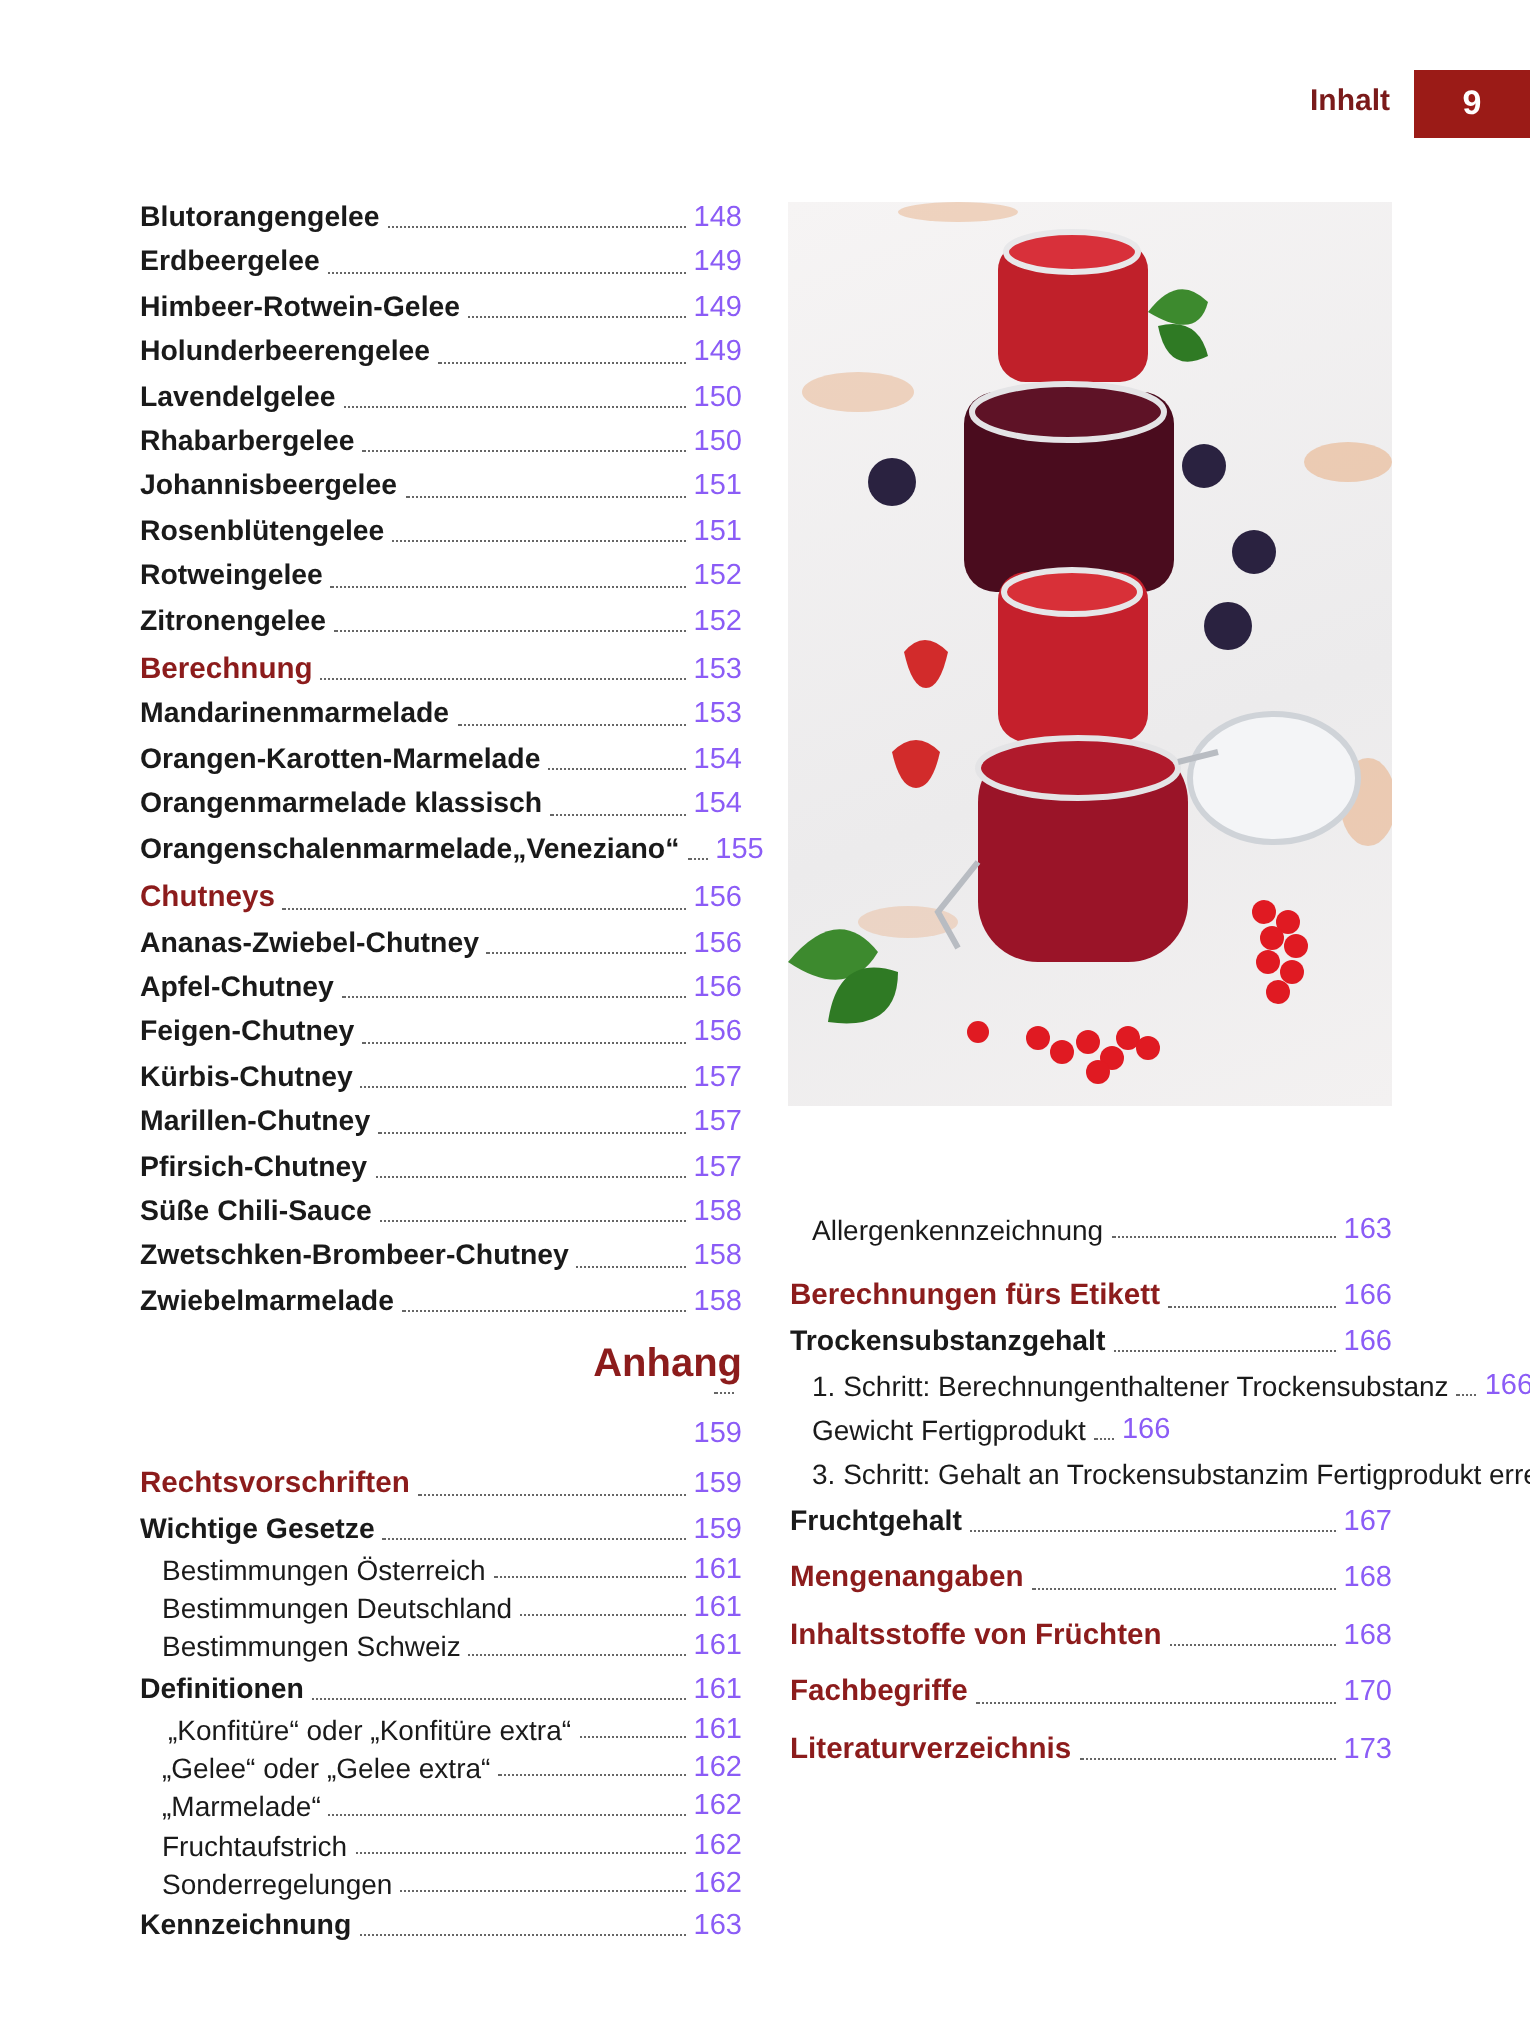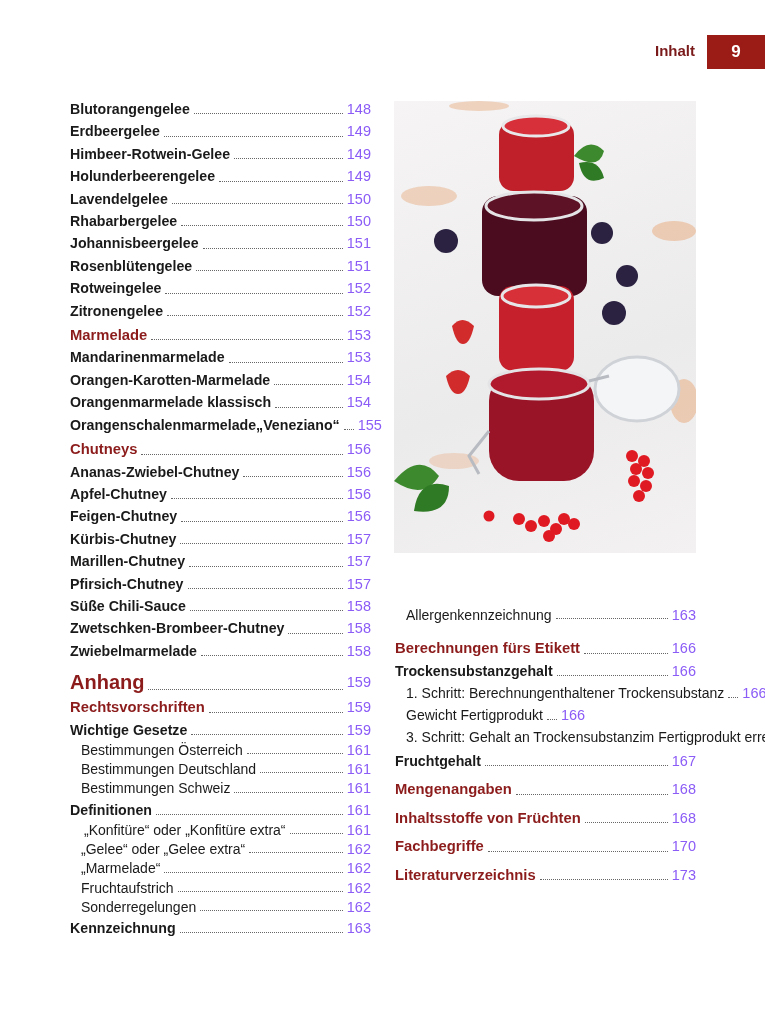--- a/index.html
+++ b/index.html
@@ -16,21 +16,21 @@
   .col-left { left: 70px; top: 98px; width: 301px; }
   .col-right { left: 395px; top: 606px; width: 301px; }
 
   .entry { display: flex; align-items: flex-end; font-size: 14.2px; line-height: 22.4px; }
   .entry .t { white-space: nowrap; }
   .entry .dots { flex: 1; border-bottom: 1px dotted #666; margin: 0 4px 6px 4px; min-width: 10px; }
   .entry .p { white-space: nowrap; font-weight: normal; color: #8b5cf6; font-size: 14.5px; }
   .entry.bold .t { font-weight: bold; }
   .entry.red .t { font-weight: bold; color: #8c1c1c; font-size: 14.8px; }
   .entry.big .t { font-weight: bold; color: #8c1c1c; font-size: 20px; }
-  .entry.big { line-height: 28px; }
+  .entry.big { line-height: 28px; flex-direction: column; }
   .entry.sub .t { font-weight: normal; }
   .entry.sub { padding-left: 11px; font-size: 14px; line-height: 19.2px; }
   .entry.sub2 { padding-left: 14px; }
   .entry.multi { align-items: stretch; }
   .entry.multi .row1 { white-space: nowrap; }
   .entry.multi .row2 { display: flex; align-items: flex-end; }
 
   .gap-sm { height: 2px; }
   .gap-md { height: 6px; }
 
@@ -92,21 +92,21 @@
       <span class="dots"></span>
       <span class="p">152</span>
     </div>
   <div class="entry bold">
       <span class="t">Zitronengelee</span>
       <span class="dots"></span>
       <span class="p">152</span>
     </div>
   <div class="gap-sm"></div>
   <div class="entry red">
-      <span class="t">Marmelade</span>
+      <span class="t">Berechnung</span>
       <span class="dots"></span>
       <span class="p">153</span>
     </div>
   <div class="entry bold">
       <span class="t">Mandarinenmarmelade</span>
       <span class="dots"></span>
       <span class="p">153</span>
     </div>
   <div class="entry bold">
       <span class="t">Orangen-Karotten-Marmelade</span>

